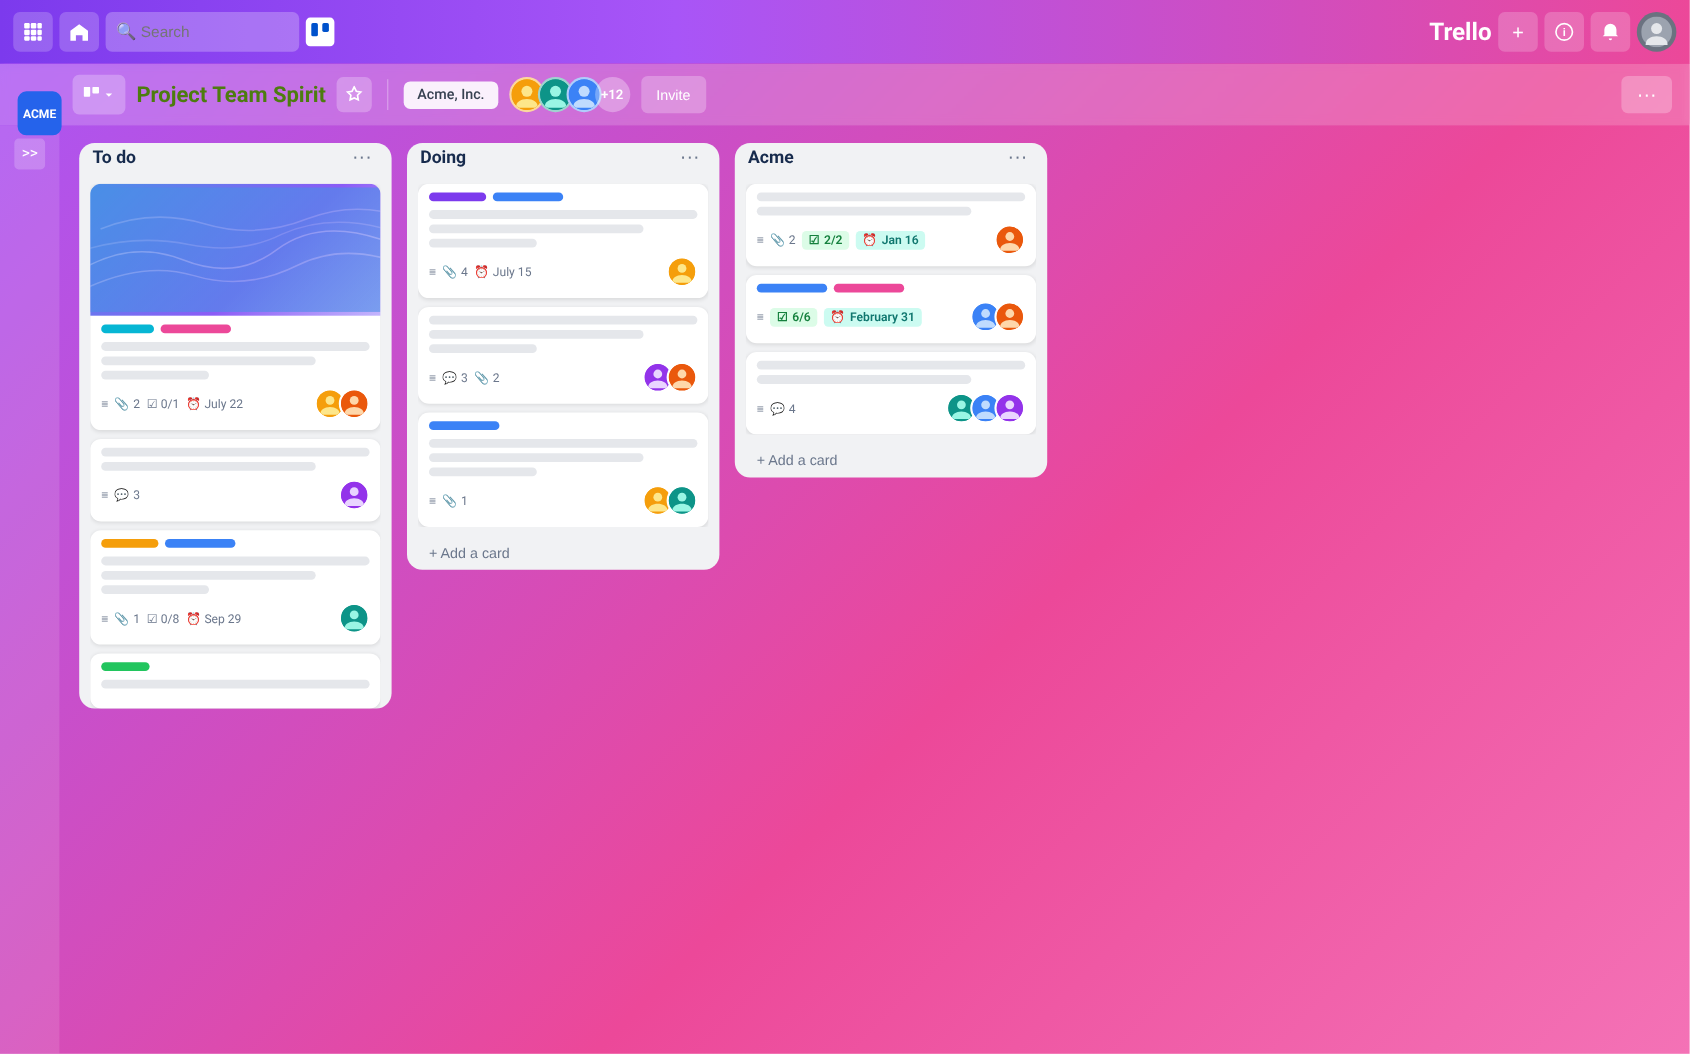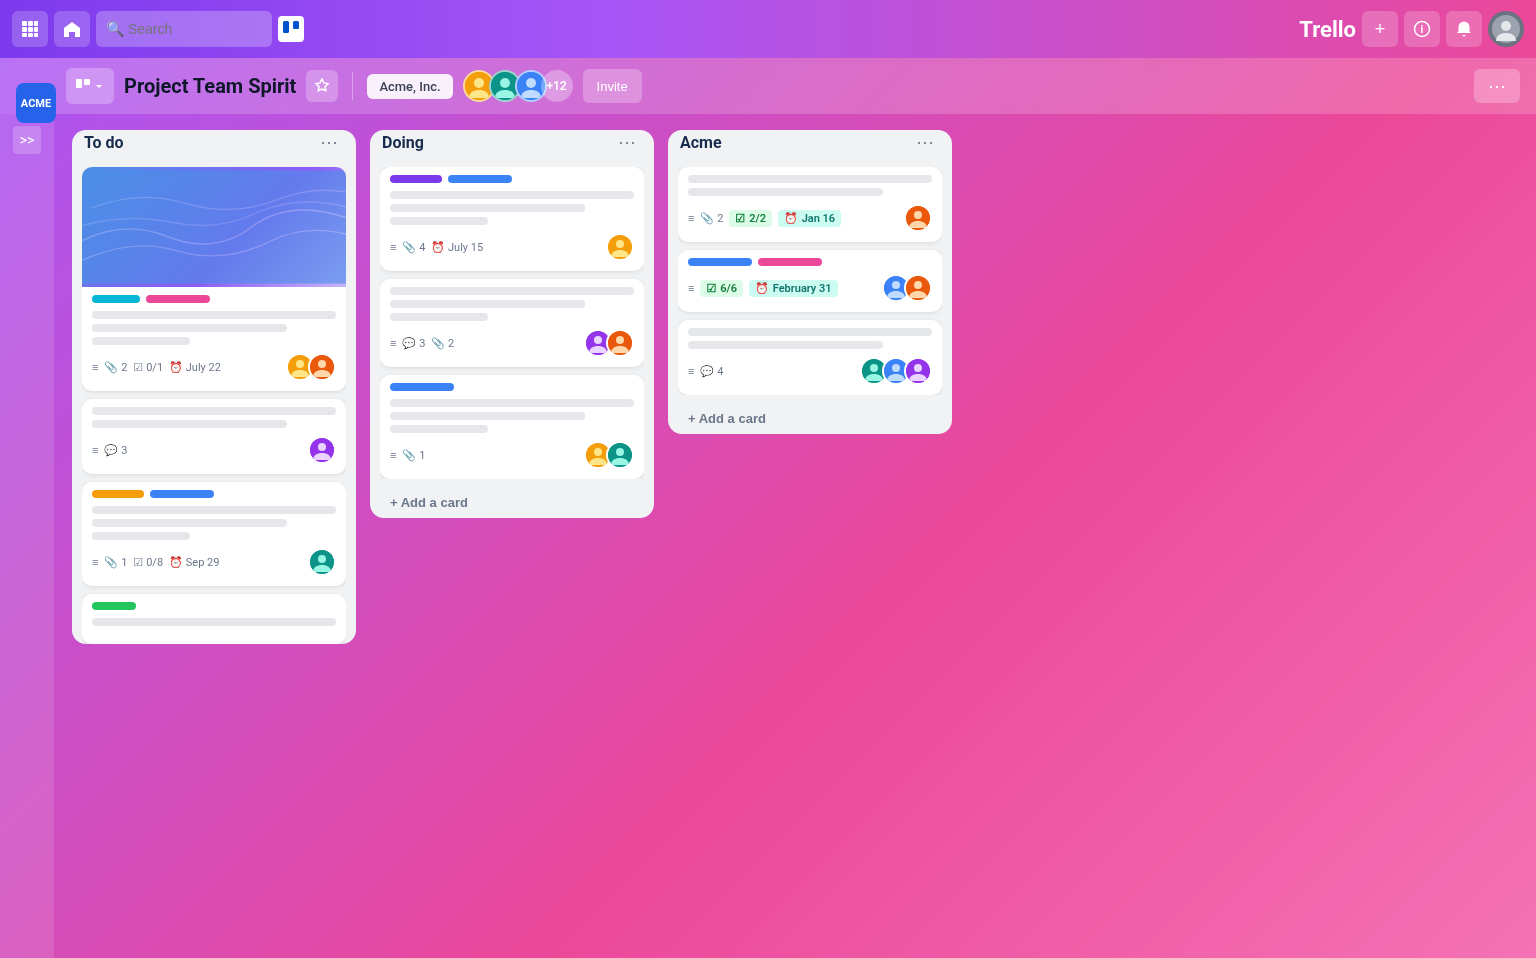--- a/index.html
+++ b/index.html
@@ -106,21 +106,21 @@
       background: rgba(255,255,255,0.25);
       border: none;
       border-radius: 6px;
       padding: 6px 10px;
       color: white;
       font-size: 13px;
       cursor: pointer;
       height: 36px;
     }
     .board-title {
-      color: #0f172a;
+      color: #4d7c0f;
       font-size: 20px;
       font-weight: 700;
     }
     .star-btn {
       width: 32px; height: 32px;
       background: rgba(255,255,255,0.25);
       border: none; border-radius: 6px;
       cursor: pointer;
       display: flex; align-items: center; justify-content: center;
       color: white;
@@ -369,21 +369,21 @@
       display: flex;
       align-items: center;
       gap: 8px;
       padding: 8px 10px;
       background: none;
       border: none;
       border-radius: 8px;
       cursor: pointer;
       color: #6b778c;
       font-size: 13px;
-      font-weight: 700;
+      font-weight: 400;
       width: 100%;
       text-align: left;
     }
 
     
     .list-cards {
       display: flex;
       flex-direction: column;
       gap: 8px;
       overflow-y: auto;

